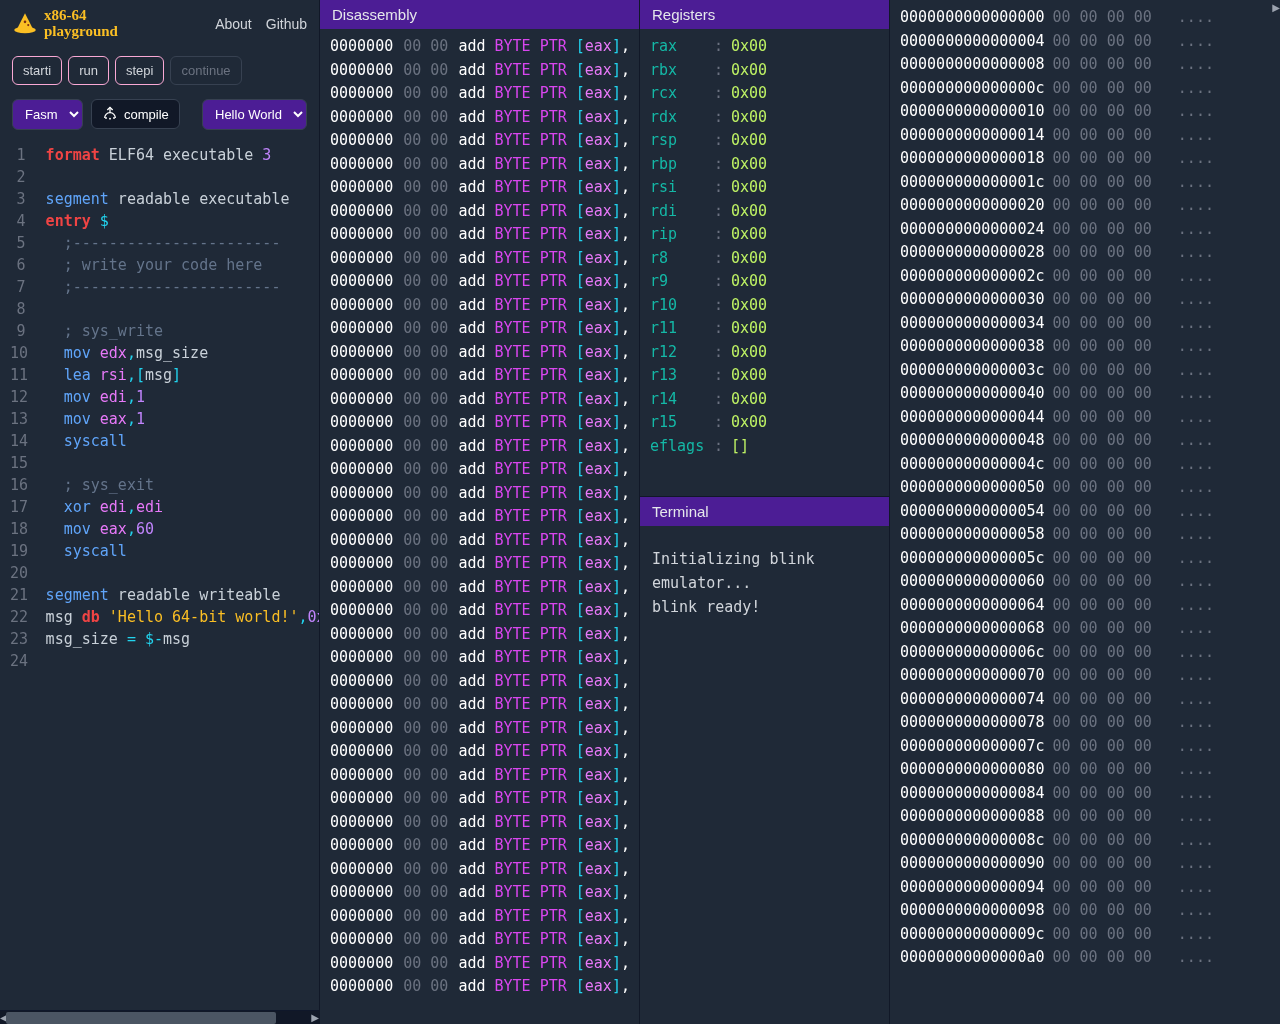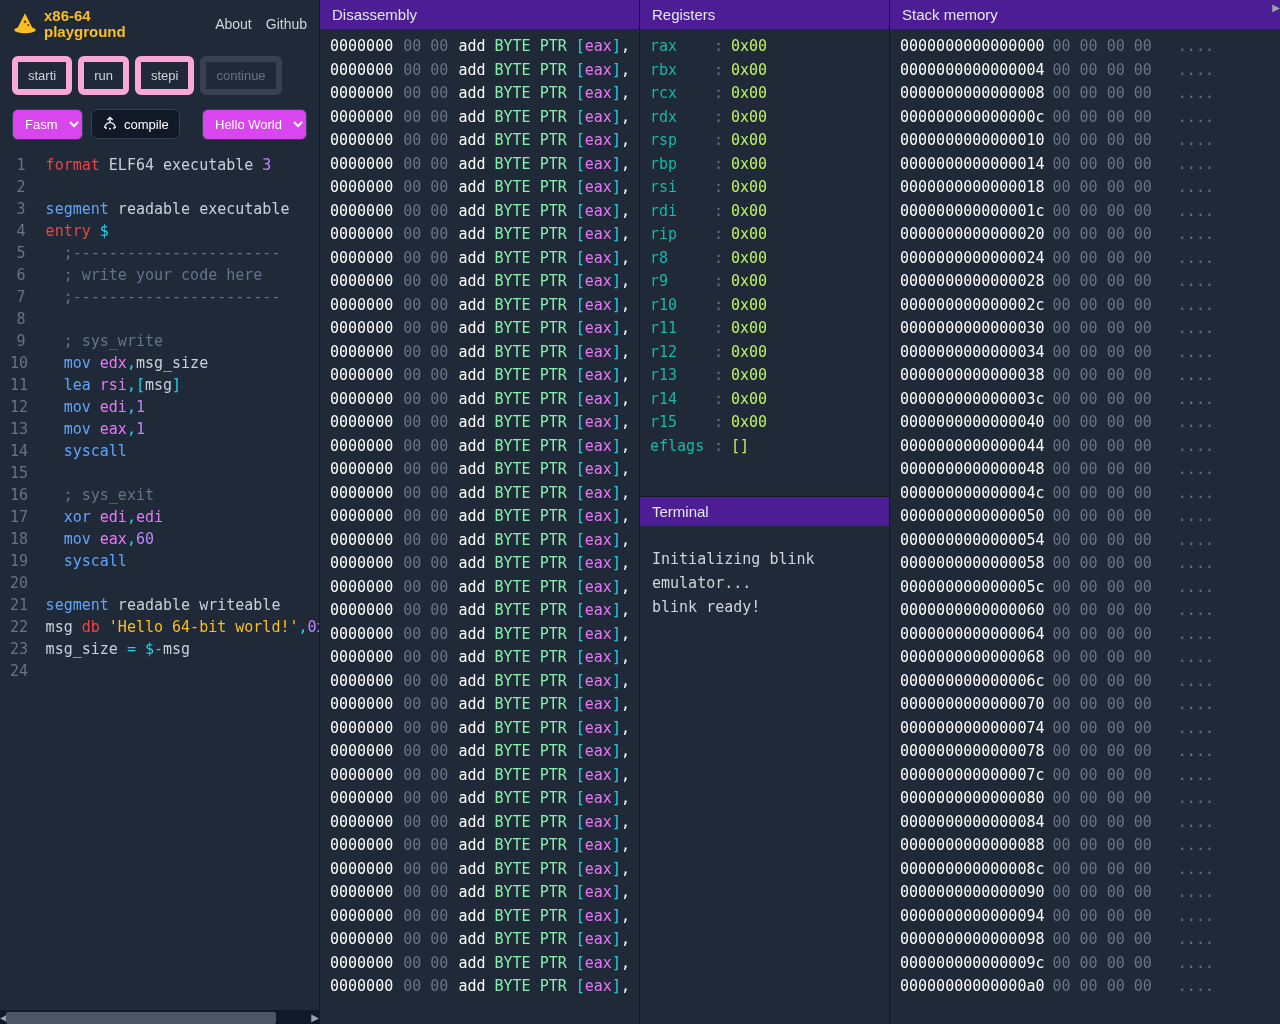--- a/index.html
+++ b/index.html
@@ -25,54 +25,54 @@
     align-items: center;
     padding: 8px 12px;
     gap: 16px;
   }
   .logo {
     display: flex;
     align-items: center;
     gap: 6px;
   }
   .logo-text {
-    font-family: Liberation Sans, sans-serif;
+    font-family: Liberation Serif, serif;
     font-weight: 600;
     font-size: 15px;
     color: #fbbf24;
     line-height: 1.05;
   }
   .nav-links { display: flex; gap: 14px; margin-left: auto; }
   .nav-links a { color: #d1d5db; text-decoration: none; cursor: pointer; }
   .run-controls {
     display: flex;
     gap: 6px;
     padding: 8px 12px;
   }
   .run-controls button {
     background: #1f2937;
     color: #d1d5db;
-    border: 6px solid #f9a8d4;
+    border: 1px solid #f9a8d4;
     border-radius: 6px;
     padding: 6px 10px;
     font-size: 13px;
     cursor: pointer;
   }
   .run-controls button.disabled {
     color: #6b7280;
     border-color: #374151;
   }
   .toolbar-row {
     display: flex;
     gap: 8px;
     padding: 6px 12px 10px 12px;
     align-items: center;
   }
   select {
-    background: #d946ef;
+    background: #4c1d95;
     color: #fff;
     border: 1px solid #374151;
     border-radius: 6px;
     padding: 6px 8px;
     font-size: 13px;
   }
   .compile-btn {
     display: flex;
     align-items: center;
     gap: 6px;
@@ -99,21 +99,21 @@
     text-align: right;
     min-width: 30px;
   }
   .gutter div { padding: 0 6px; }
   .code {
     padding: 4px 8px;
     white-space: pre;
     overflow: hidden;
     color: #c9d1d9;
   }
-  .code .kw1 { color: #ef4444; }   
+  .code .kw1 { color: #ef4444; font-weight: bold; }   
   .code .kw2 { color: #60a5fa; }   
   .code .reg { color: #e879f9; }   
   .code .num { color: #c084fc; }   
   .code .sym { color: #22d3ee; }   
   .code .str { color: #fbbf24; }
   .code .com { color: #64748b; }
 
   .middle-panel {
     width: 320px;
     display: flex;
@@ -132,21 +132,21 @@
     font-size: 15px;
     line-height: 23.5px;
     padding: 6px 10px;
     overflow: hidden;
     white-space: nowrap;
     flex: 1;
   }
   .disasm .addr { color: #fff; }
   .disasm .hex  { color: #6b7280; margin: 0 10px; }
   .disasm .op   { color: #fff; }
-  .disasm .byteptr { color: #86efac; }
+  .disasm .byteptr { color: #d946ef; }
   .disasm .br   { color: #22d3ee; }
   .disasm .regc { color: #e879f9; }
 
   .right-col {
     flex: 1;
     display: flex;
   }
   .right-top {
     display: flex;
     flex: 1;
@@ -433,21 +433,20 @@
         </div>
       <div class="terminal-panel">
         <div class="panel-header">Terminal</div>
         <div class="terminal-body" id="term">
             <div>Initializing blink emulator...</div>
             <div>blink ready!</div>
           </div>
       </div>
     </div>
     <div class="stack-panel">
-      <div class="panel-header">Stack memory</div>
       <div class="mono-block" id="stack">
           <div class="stack-row">
             <span class="sa">0000000000000000</span> 
             <span class="sb">00  00  00  00</span>
             <span class="sc">....</span>
           </div>
           <div class="stack-row">
             <span class="sa">0000000000000004</span> 
             <span class="sb">00  00  00  00</span>
             <span class="sc">....</span>

